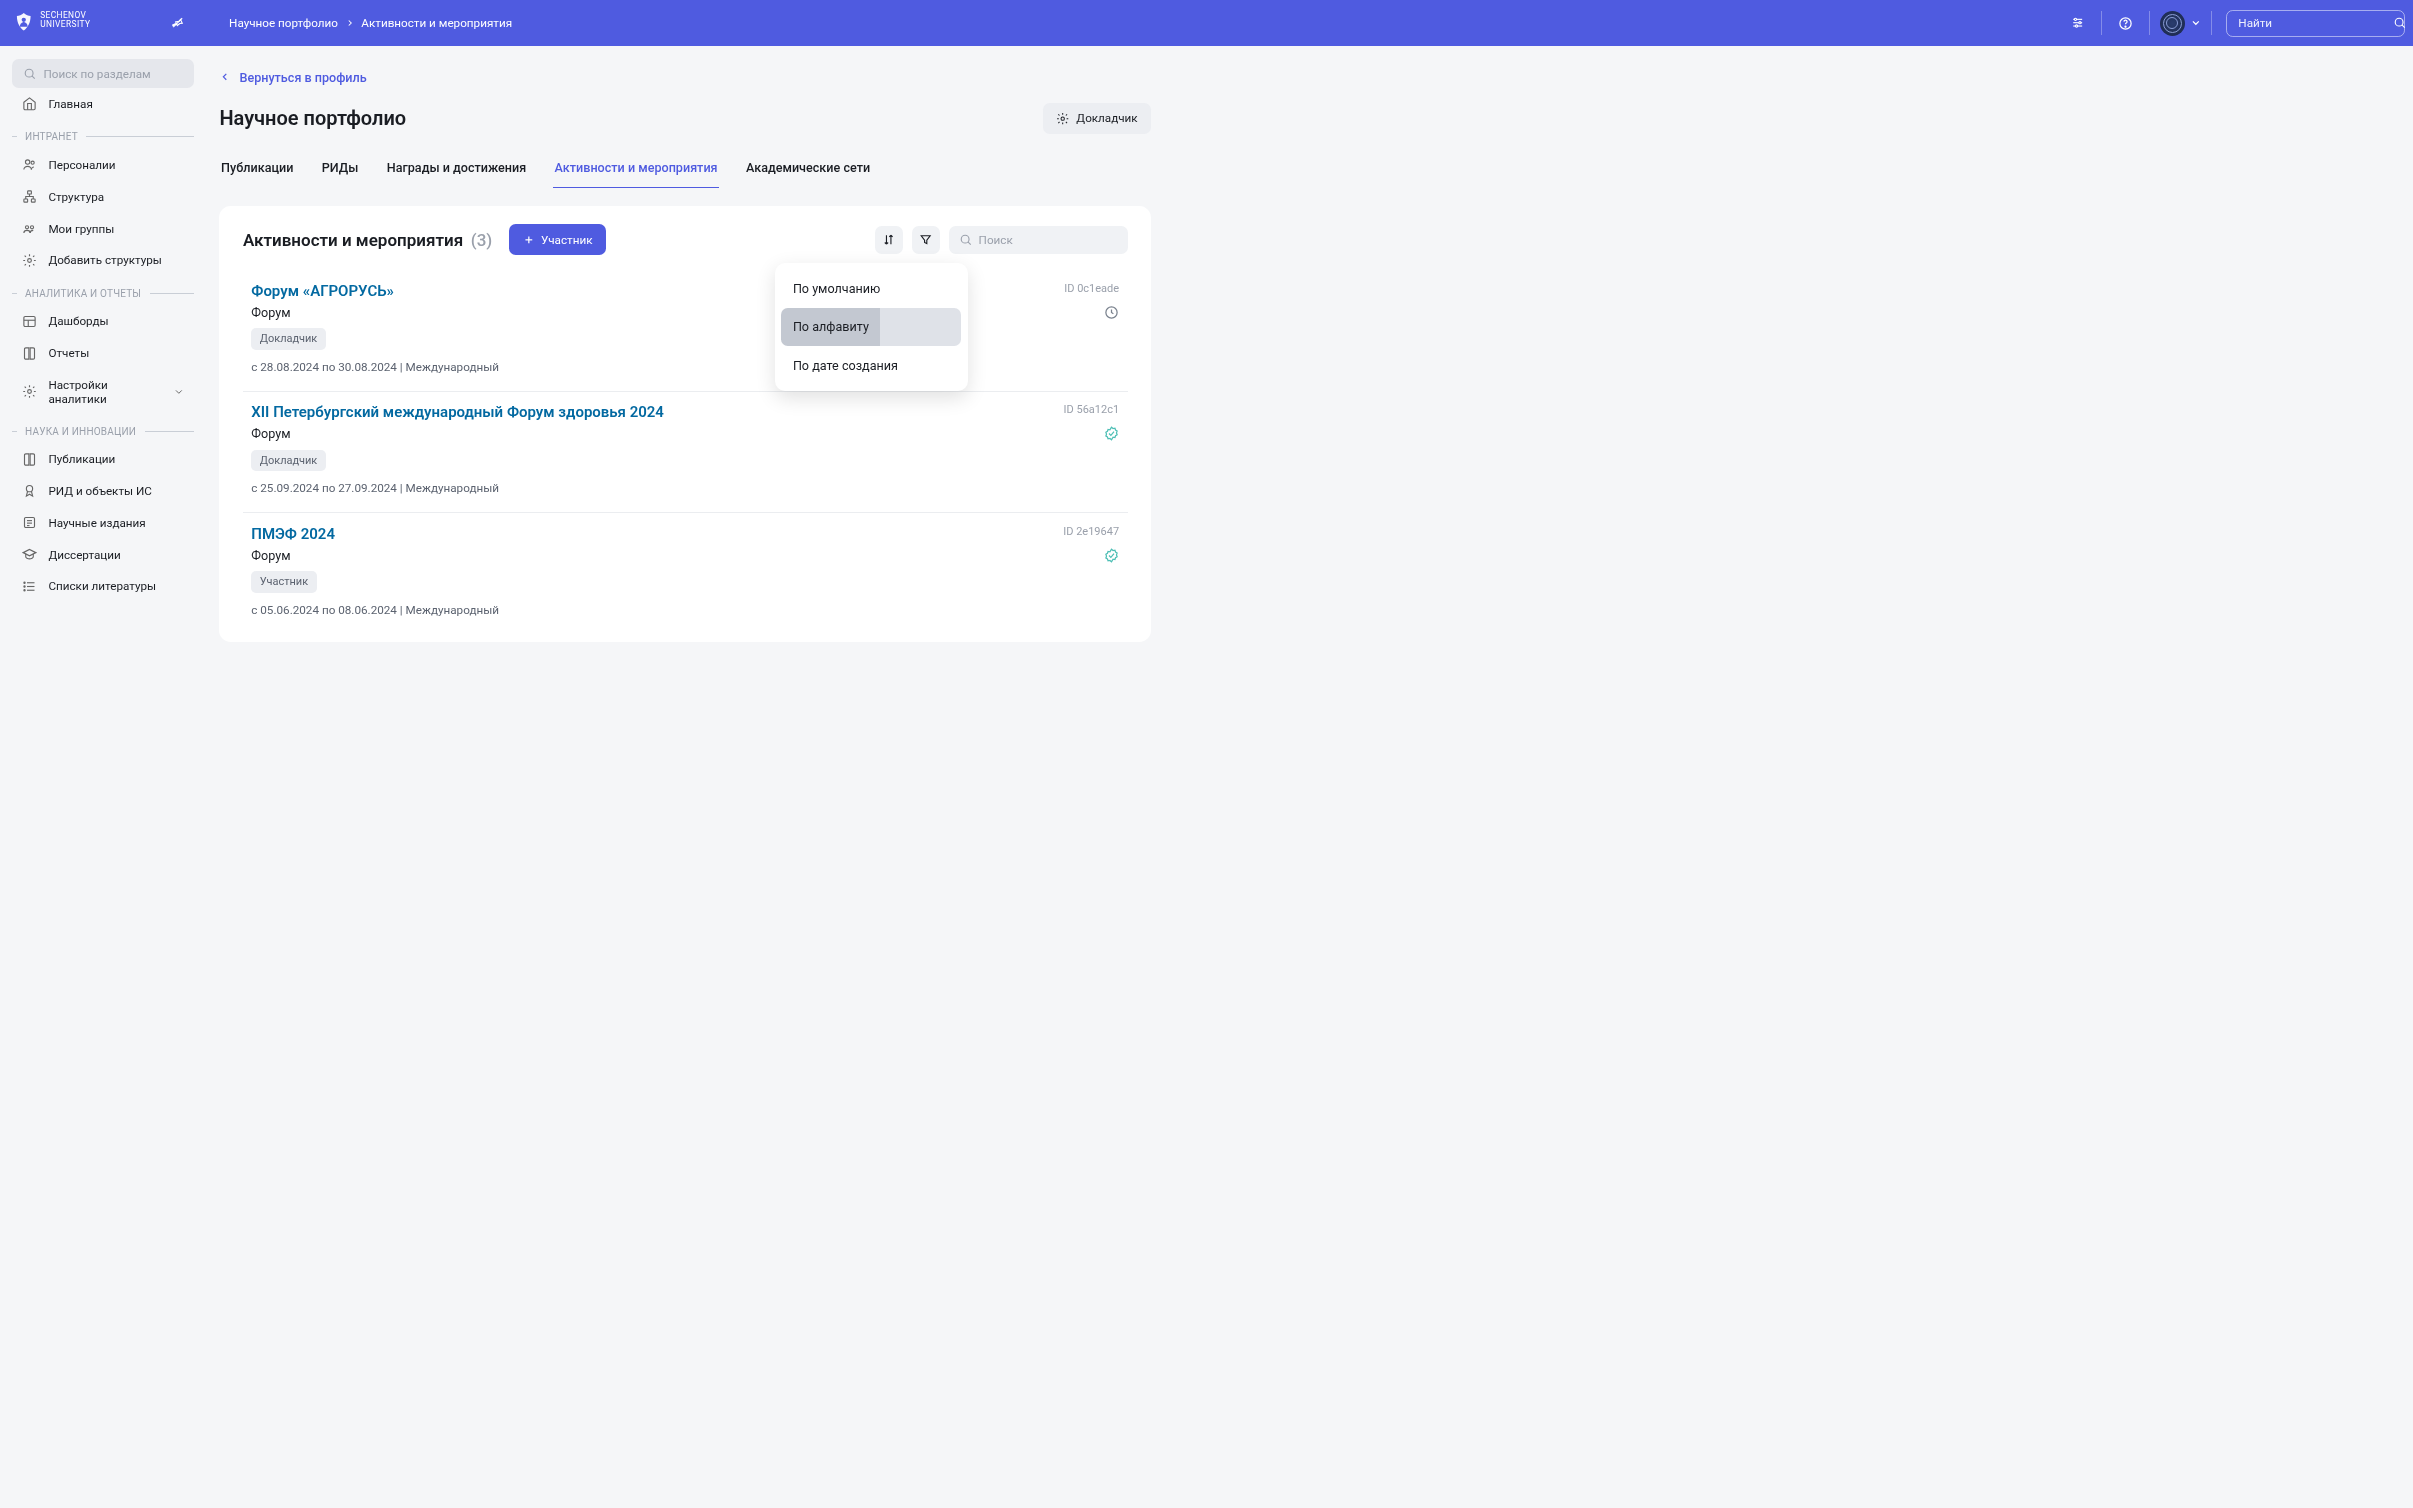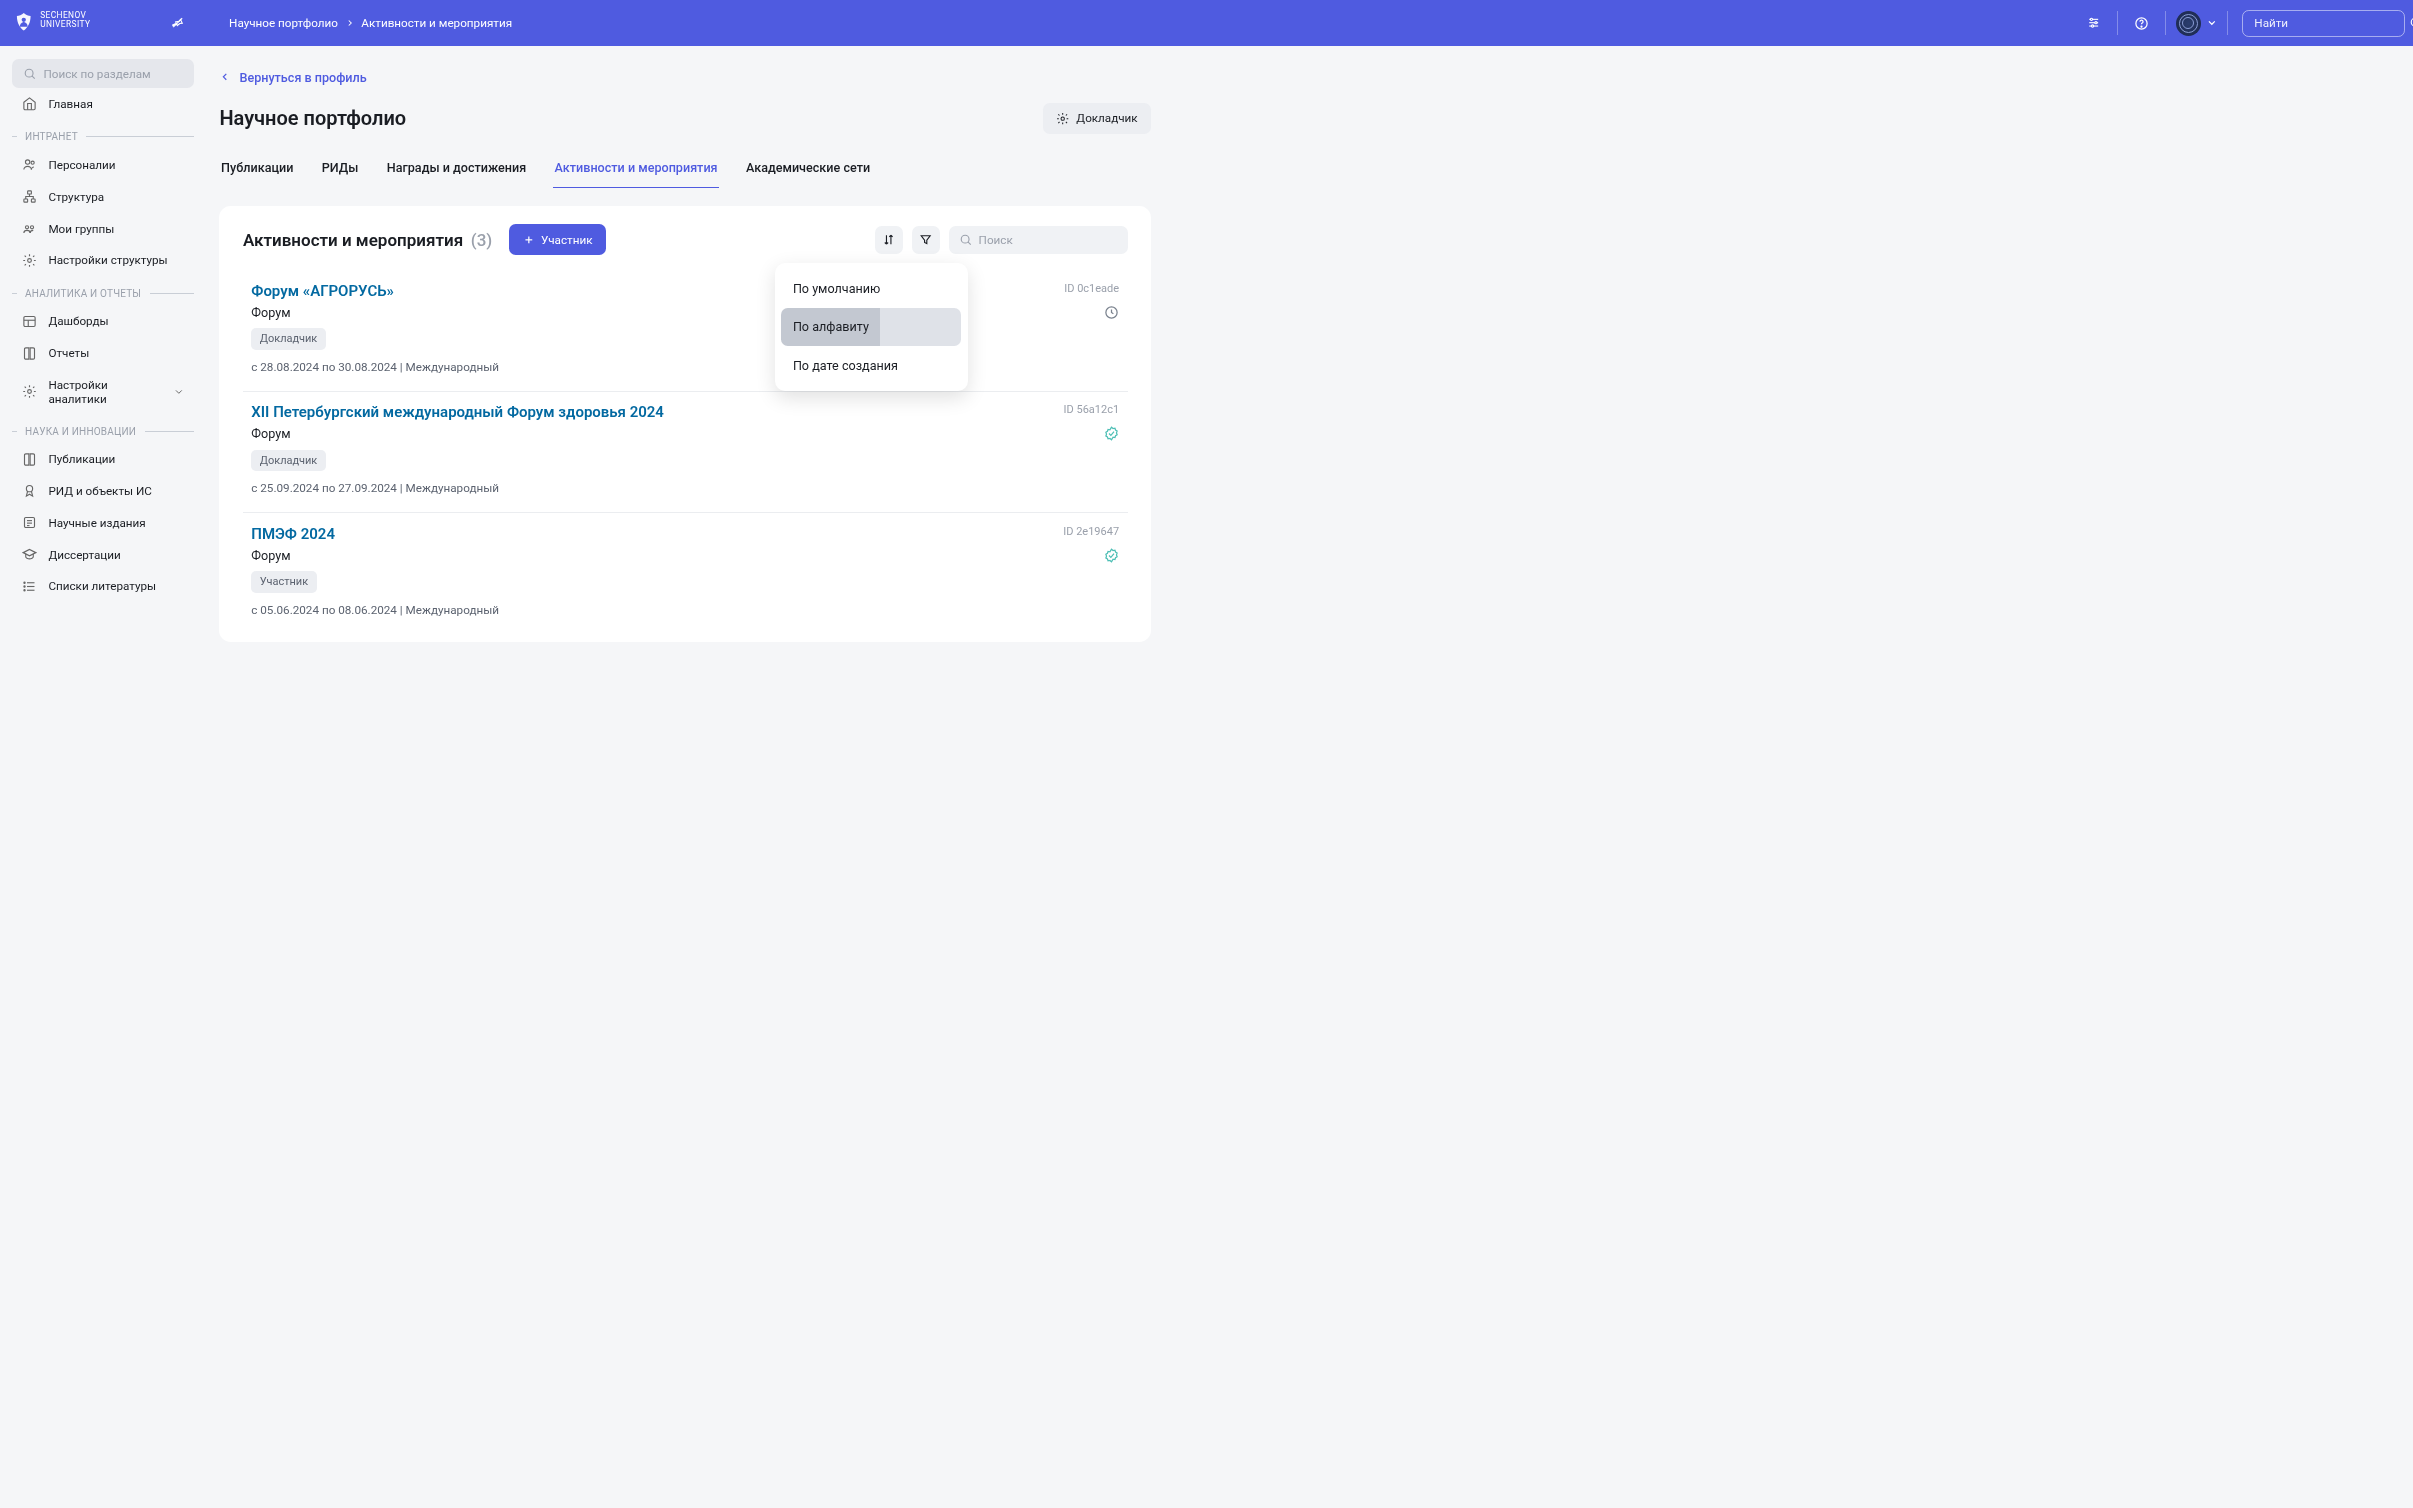--- a/index.html
+++ b/index.html
@@ -13,21 +13,21 @@
 .pin-btn { width: 34px; height: 34px; display: flex; align-items: center; justify-content: center; margin-left: 59px; cursor: pointer; }
 .breadcrumb { display: flex; align-items: center; gap: 6.7px; margin-left: 34px; font-size: 11.7px; }
 .breadcrumb a { color: #fff; text-decoration: none; }
 .header-right { margin-left: auto; display: flex; align-items: center; gap: 0; }
 .header-icon-btn { width: 37px; height: 37px; display: flex; align-items: center; justify-content: center; cursor: pointer; }
 .header-divider { width: 0.8px; height: 23.5px; background: rgba(255,255,255,0.3); margin: 0 5px; }
 .avatar-btn { display: flex; align-items: center; gap: 5px; padding: 0 5px; cursor: pointer; }
 .avatar { width: 25px; height: 25px; border-radius: 50%; background: radial-gradient(circle at center, #2a3d6e 0%, #1a2549 100%); display: flex; align-items: center; justify-content: center; position: relative; }
 .avatar::before { content:''; position:absolute; width:17px; height:17px; border: 1.3px solid #8a9dd6; border-radius:50%; }
 .avatar::after { content:''; position:absolute; width:10px; height:10px; border: 1.3px solid #8a9dd6; border-radius:50%; }
-.header-search { border: 0.8px solid rgba(255,255,255,0.5); border-radius: 6.7px; display: flex; align-items: center; padding: 0 8.4px 0 11.7px; height: 27px; width: 163px; margin-left: 8.4px; }
+.header-search { border: 0.8px solid rgba(255,255,255,0.5); border-radius: 6.7px; display: flex; align-items: center; padding: 0 8.4px 0 11.7px; height: 27px; width: 179px; margin-left: 8.4px; }
 .header-search input { background: transparent; border: none; outline: none; color: #fff; font-size: 11.7px; flex: 1; }
 .header-search input::placeholder { color: rgba(255,255,255,0.9); }
 
 
 .layout { display: flex; }
 .sidebar { width: 206px; padding: 13.4px 11.7px; background: #f5f6f8; }
 .sidebar-search { background: #e5e7ec; border-radius: 6.7px; display: flex; align-items: center; padding: 0 11.7px; height: 28.5px; }
 .sidebar-search input { background: transparent; border: none; outline: none; font-size: 11.7px; flex: 1; color: #333; margin-left: 6.7px; }
 .sidebar-search input::placeholder { color: #9aa0ab; }
 .nav-item { display: flex; align-items: center; gap: 11.7px; padding: 8.4px 10px; font-size: 11.7px; color: #1a1d23; border-radius: 6.7px; cursor: pointer; }
@@ -212,21 +212,21 @@
         </span>
       <span>Мои группы</span>
     </div>
     <div class="nav-item">
       <span class="nav-icon">
           <svg width="15" height="15" viewBox="0 0 24 24" fill="none" stroke="#666" stroke-width="1.8">
             <circle cx="12" cy="12" r="3"></circle>
             <path d="M12 2v3M12 19v3M4.2 4.2l2.1 2.1M17.7 17.7l2.1 2.1M2 12h3M19 12h3M4.2 19.8l2.1-2.1M17.7 6.3l2.1-2.1"></path>
           </svg>
         </span>
-      <span>Настройки структуры</span>
+      <span>Добавить структуры</span>
     </div>
 
     <div class="nav-section">
       <span class="nav-section-line-l"></span>
       <span class="nav-section-label">АНАЛИТИКА И ОТЧЕТЫ</span>
       <span class="nav-section-line-r"></span>
     </div>
     <div class="nav-item">
       <span class="nav-icon">
           <svg width="15" height="15" viewBox="0 0 24 24" fill="none" stroke="#666" stroke-width="1.8">

